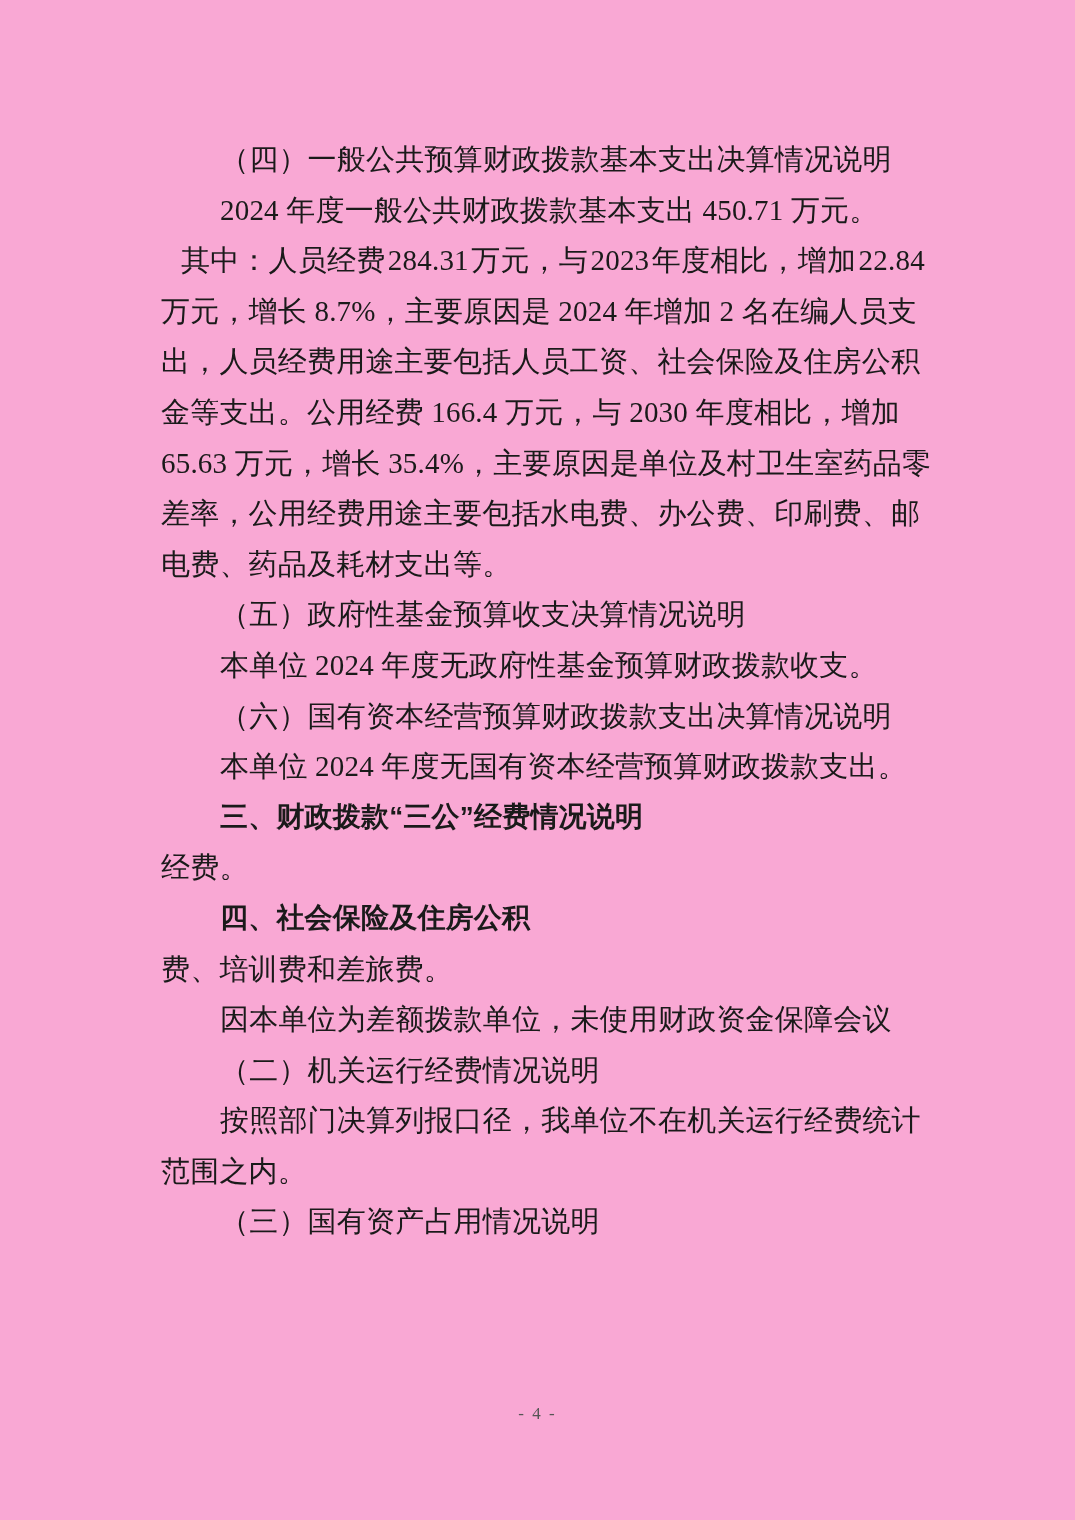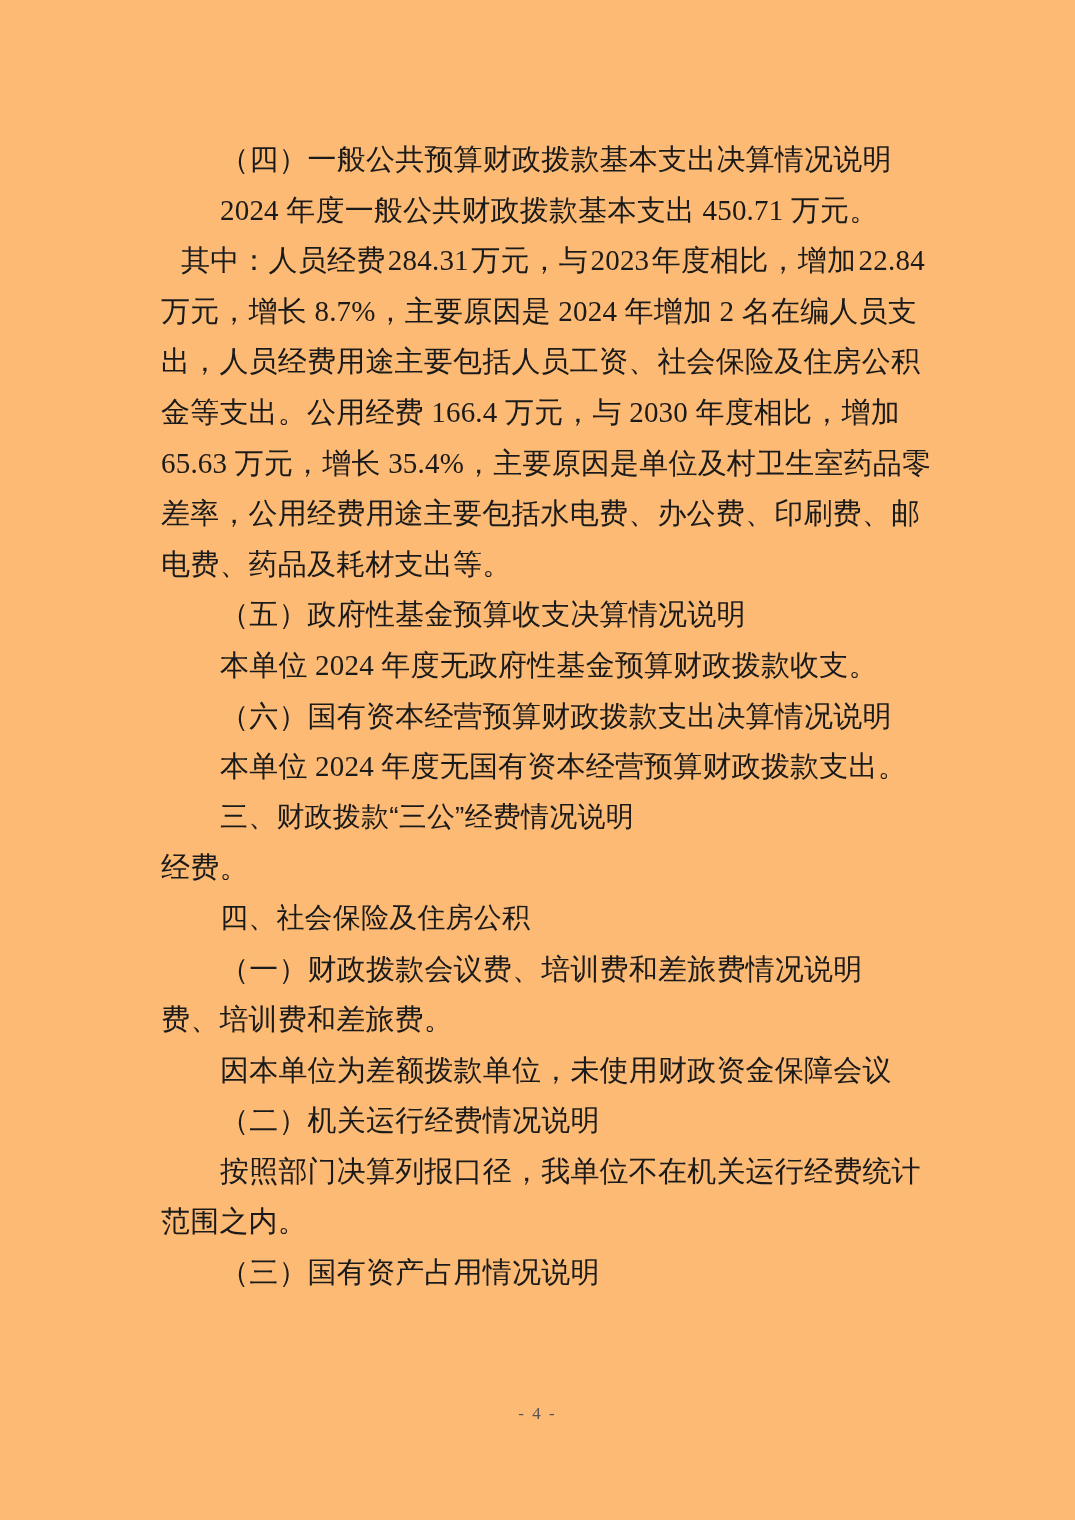--- a/index.html
+++ b/index.html
@@ -4,21 +4,21 @@
 <style>
   html, body {
     margin: 0;
     padding: 0;
     background: #ffffff;
   }
   .page {
     position: relative;
     width: 1075px;
     height: 1520px;
-    background: #fdba74;
+    background: #f9a8d4;
     overflow: hidden;
     font-family: "Liberation Serif", serif;
     color: #1a1a1a;
   }
   .content {
     position: absolute;
     left: 161px;
     top: 134px;
     width: 756px;
   }
@@ -31,21 +31,21 @@
   }
   
   .ind2 { padding-left: 59px; }
   
   .indsm { padding-left: 20px; }
   
   .tight { word-spacing: -5px; }
   
   .bold {
     font-family: "Liberation Sans", sans-serif;
-    font-weight: 400;
+    font-weight: 700;
     font-size: 28px;
   }
   .pagenum {
     position: absolute;
     left: 0;
     top: 1404px;
     width: 100%;
     text-align: center;
     font-size: 17px;
     color: #555555;
@@ -67,21 +67,20 @@
     <div class="ln">65.63 万元，增长 35.4%，主要原因是单位及村卫生室药品零</div>
     <div class="ln">差率，公用经费用途主要包括水电费、办公费、印刷费、邮</div>
     <div class="ln">电费、药品及耗材支出等。</div>
     <div class="ln ind2">（五）政府性基金预算收支决算情况说明</div>
     <div class="ln ind2">本单位 2024 年度无政府性基金预算财政拨款收支。</div>
     <div class="ln ind2">（六）国有资本经营预算财政拨款支出决算情况说明</div>
     <div class="ln ind2">本单位 2024 年度无国有资本经营预算财政拨款支出。</div>
     <div class="ln ind2 bold">三、财政拨款“三公”经费情况说明</div>
     <div class="ln">经费。</div>
     <div class="ln ind2 bold">四、社会保险及住房公积</div>
-    <div class="ln ind2">（一）财政拨款会议费、培训费和差旅费情况说明</div>
     <div class="ln">费、培训费和差旅费。</div>
     <div class="ln ind2">因本单位为差额拨款单位，未使用财政资金保障会议</div>
     <div class="ln ind2">（二）机关运行经费情况说明</div>
     <div class="ln ind2">按照部门决算列报口径，我单位不在机关运行经费统计</div>
     <div class="ln">范围之内。</div>
     <div class="ln ind2">（三）国有资产占用情况说明</div>
   </div>
   <div class="pagenum">- 4 -</div>
 </div>
 

